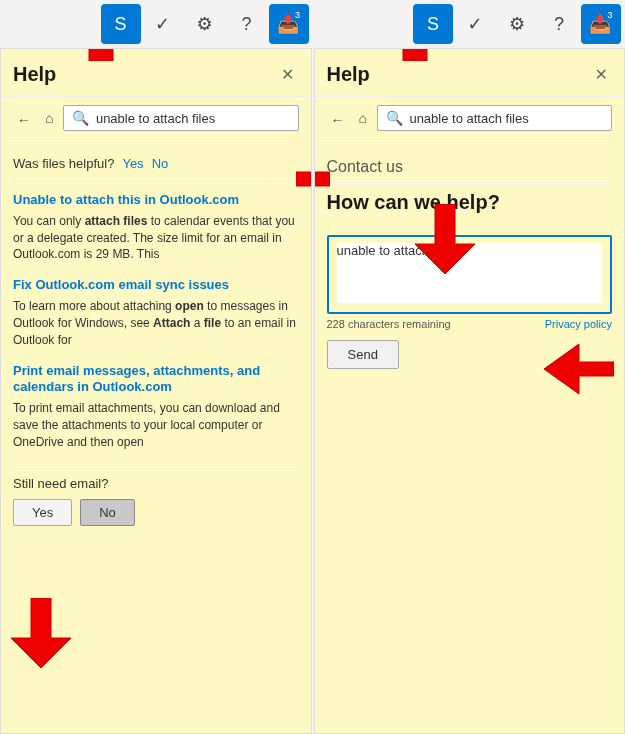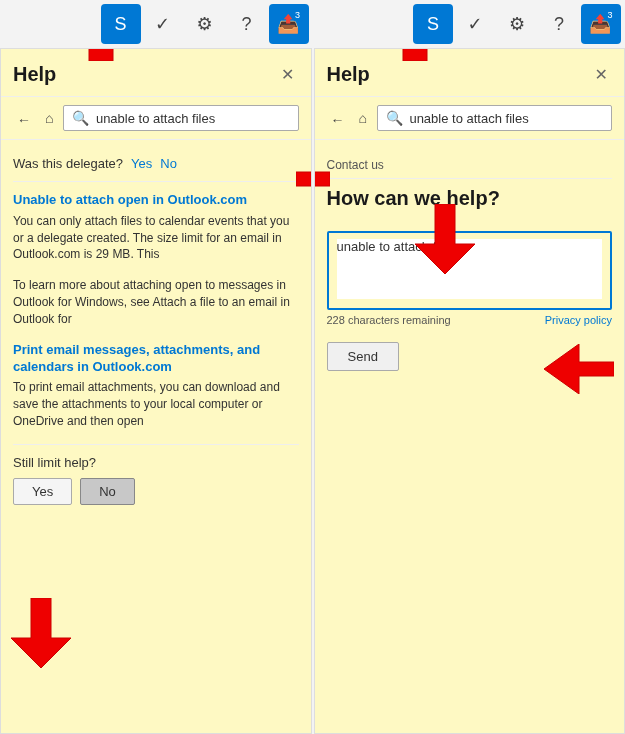--- a/index.html
+++ b/index.html
@@ -170,21 +170,21 @@
       font-weight: 600;
       margin-bottom: 4px;
       cursor: pointer;
       line-height: 1.3;
     }
     .article-body {
       font-size: 12px;
       color: #333;
       line-height: 1.4;
     }
-    .article-body strong { font-weight: 400; margin-top: 24px; }
+    .article-body strong { font-weight: 700; margin-top: 24px; }
 
     
     .still-help {
       border-top: 1px solid #eee;
       padding-top: 10px;
       margin-top: 4px;
     }
     .still-help-title {
       font-size: 13px;
       color: #333;
@@ -204,21 +204,21 @@
       color: #333;
       border-radius: 2px;
     }
     .still-btn.selected {
       background: #c8c8c8;
       border-color: #888;
     }
 
     
     .contact-label {
-      font-size: 12px;
+      font-size: 16px;
       color: #555;
       padding: 8px 0 6px 0;
       border-bottom: 1px solid #eee;
       margin-bottom: 8px;
     }
     .contact-heading {
       font-size: 20px;
       font-weight: 600;
       color: #1a1a1a;
       margin-bottom: 21px;
@@ -237,21 +237,21 @@
       color: #333;
       resize: none;
       font-family: 'Segoe UI', Arial, sans-serif;
       min-height: 60px;
     }
     .chars-row {
       display: flex;
       justify-content: space-between;
       font-size: 11px;
       color: #555;
-      margin-bottom: 16px;
+      margin-bottom: 10px;
     }
     .privacy-link {
       color: #0078d4;
       cursor: pointer;
       font-size: 11px;
       padding-left: 16px;
     }
     .send-btn {
       padding: 6px 20px;
       background: #f0f0f0;
@@ -343,48 +343,49 @@
       <span class="nav-btn">⌂</span>
       <div class="search-box">
         <span class="search-icon-inner">🔍</span>
         <input type="text" value="unable to attach files" style="">
       </div>
     </div>
 
     <div class="panel-body">
 
       <div class="helpful-row">
-        <span>Was this delegate?</span>
+        <span>Was files helpful?</span>
         <button class="helpful-btn">Yes</button>
         <button class="helpful-btn">No</button>
       </div>
 
       <div class="article-item">
-        <div class="article-title">Unable to attach open in Outlook.com</div>
+        <div class="article-title">Unable to attach this in Outlook.com</div>
         <div class="article-body">
           You can only <strong>attach files</strong> to calendar events that you or a delegate created. The size limit for an email in Outlook.com is 29 MB. This
         </div>
       </div>
 
       <div class="article-item">
+        <div class="article-title">Fix Outlook.com email sync issues</div>
         <div class="article-body">
           To learn more about attaching <strong>open</strong> to messages in Outlook for Windows, see <strong>Attach</strong> a <strong>file</strong> to an email in Outlook for
         </div>
       </div>
 
       <div class="article-item">
         <div class="article-title">Print email messages, attachments, and calendars in Outlook.com</div>
         <div class="article-body">
           To print email attachments, you can download and save the attachments to your local computer or OneDrive and then open
         </div>
       </div>
 
       <div class="still-help">
         <div class="still-help-title">
-          Still limit help?
+          Still need email?
         </div>
         <div class="still-btns">
           <button class="still-btn">Yes</button>
           <button class="still-btn selected">No</button>
         </div>
       </div>
 
     </div>
   </div>
 

